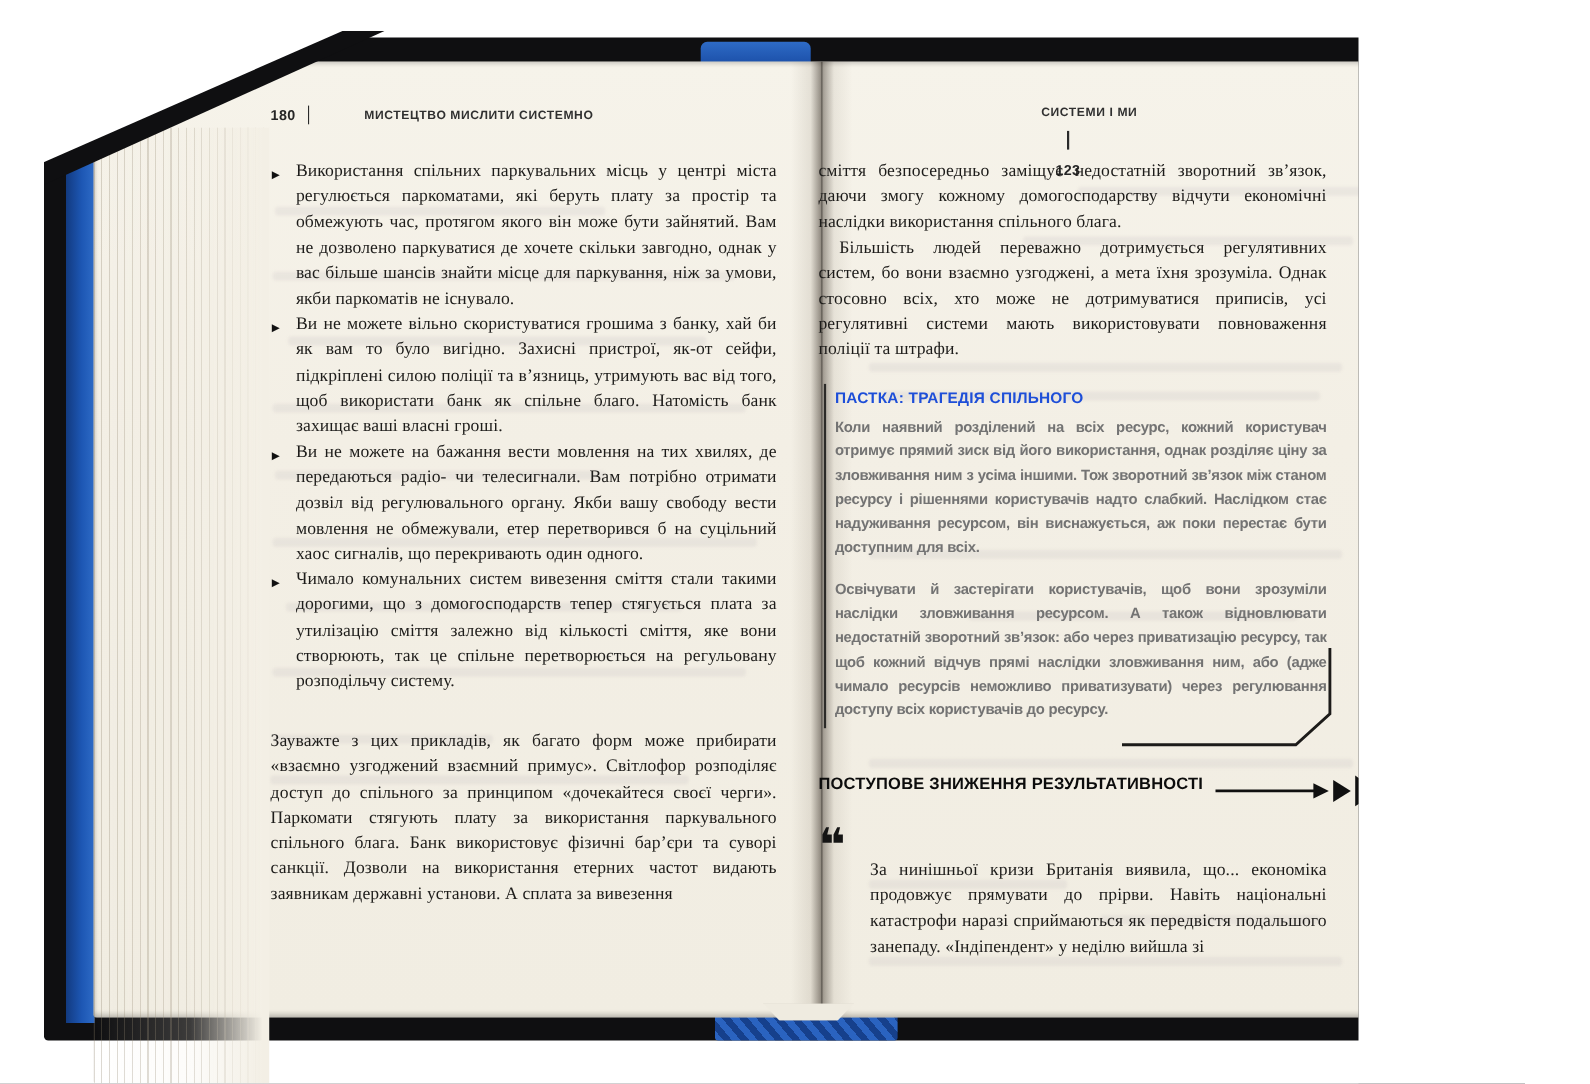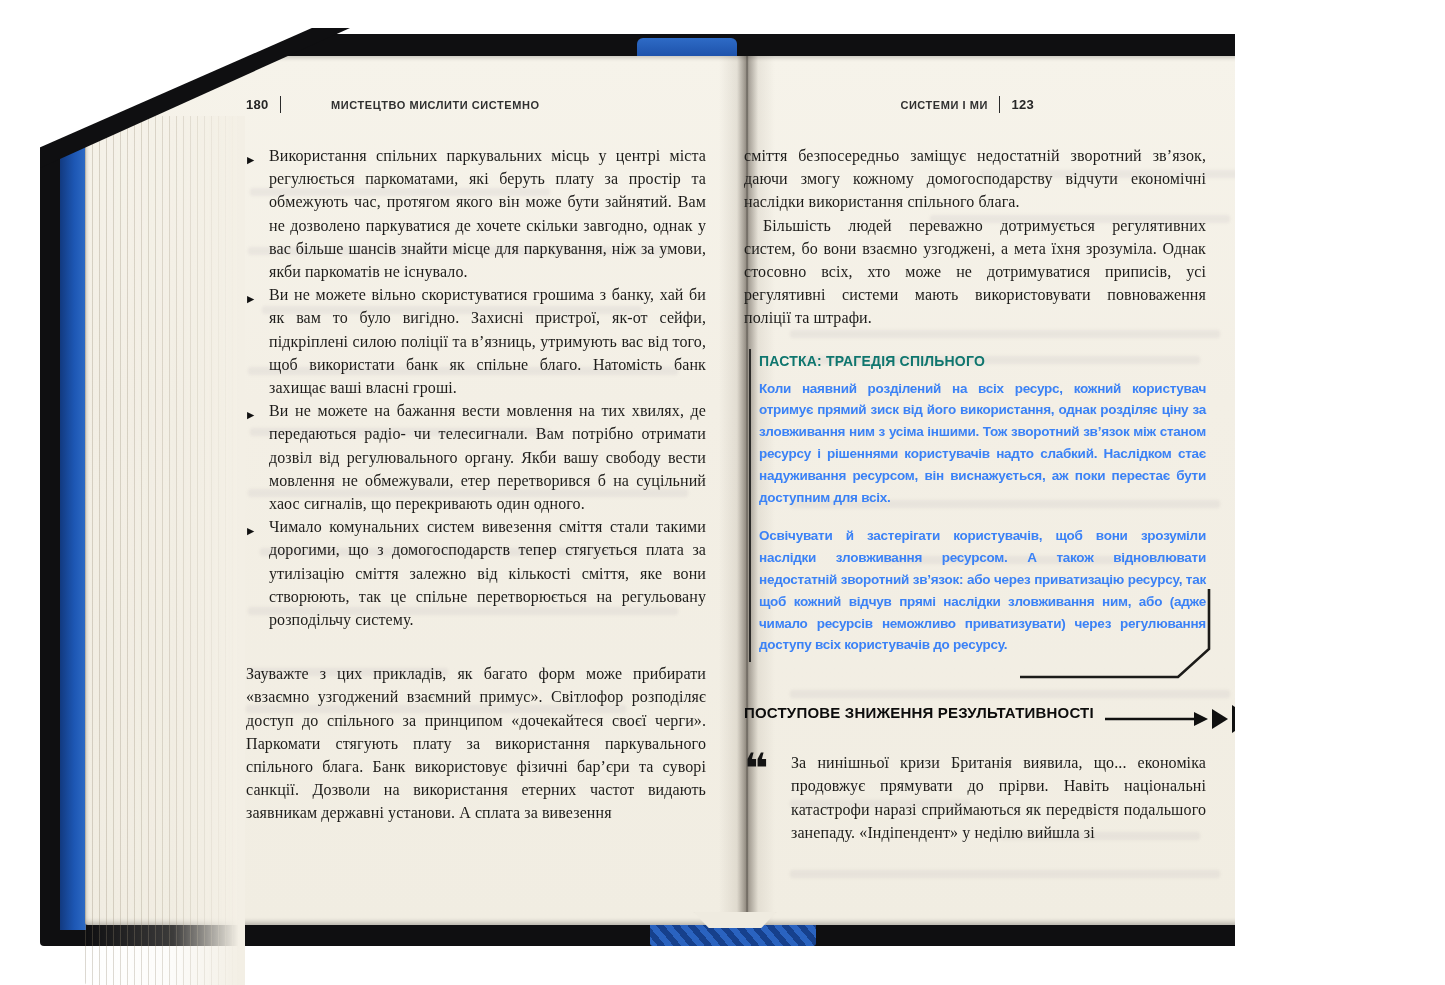--- a/index.html
+++ b/index.html
@@ -80,21 +80,21 @@
 
   
   .runhead {
     position:absolute; top:96px; display:flex; align-items:center; gap:11px;
     font-family:"Liberation Sans", sans-serif; color:#262626;
   }
   .runhead .pgnum { font-weight:bold; font-size:13px; letter-spacing:.3px; }
   .runhead .rh-bar { width:1.5px; height:17px; background:#2a2a2a; }
   .runhead .rh-title { font-size:11px; font-weight:bold; letter-spacing:.55px; color:#303030;padding-left:39px; }
   .rh-left { left:246px; }
-  .rh-right { right:201px; flex-direction:row; }
+  .rh-right { right:201px; flex-direction:column; }
 
   .body-copy {
     font-size:16px; line-height:23.2px; color:#1d1c1a; text-align:justify;
     letter-spacing:.1px;
   }
   .lcol { position:absolute; left:246px; top:144px; width:460px; }
   .rcol { position:absolute; left:744px; top:144px; width:462px; }
 
   .bullet { position:relative; padding-left:23px; }
   .bmark {
@@ -102,44 +102,44 @@
     font-family:"DejaVu Sans", sans-serif;
   }
   .closing { margin-top:31px; }
   .indent { text-indent:19px; }
 
   
   .box-wrap { position:relative; margin-top:19px; padding:4px 0 6px 15px; }
   .box-rule { position:absolute; left:5px; top:0; width:2px; height:100%; background:#2b2a28; }
   .box-title {
     font-family:"Liberation Sans", sans-serif; font-weight:bold; font-size:14px;
-    letter-spacing:.2px; color:#0f766e; margin-bottom:9px;
+    letter-spacing:.2px; color:#1d4ed8; margin-bottom:9px;
   }
   .box-body {
     font-family:"Liberation Sans", sans-serif; font-weight:bold; font-size:13.5px;
-    line-height:21.8px; letter-spacing:-.25px; color:#3b82f6; text-align:justify;
+    line-height:21.8px; letter-spacing:-.25px; color:#737373; text-align:justify;
   }
   .wayout { margin-top:17px; position:relative; }
   .callout-svg { position:absolute; right:-8px; bottom:-27px; }
 
   
   .sect-row { display:flex; margin-top:42px; }
   .sect-title {
     font-family:"Liberation Sans", sans-serif; font-weight:bold; font-size:15px;
     letter-spacing:.2px; color:#0c0c0c; white-space:nowrap;
   }
   .arrow-svg { margin-left:10px; flex:0 0 auto; }
 
   
   .quote-row { display:flex; margin-top:17px; }
   .qmark {
     font-family:"DejaVu Sans", sans-serif; font-size:42px; line-height:.85;
     color:#141414; width:47px; flex:0 0 auto; letter-spacing:-6px; font-weight:bold;
   }
-  .qtext { flex:1; }
+  .qtext { flex:1;margin-top:28px; }
 </style>
 </head>
 <body>
 
 <div class="photo">
 
   <div class="cover"></div>
   <div class="blue-edge-left"></div>
   <div class="blue-edge-right"></div>
   <div class="headband"></div>

